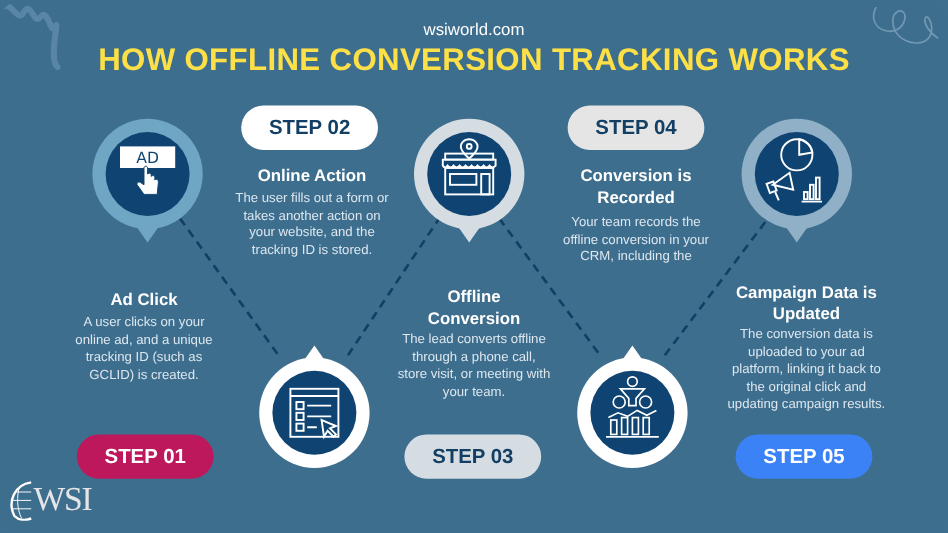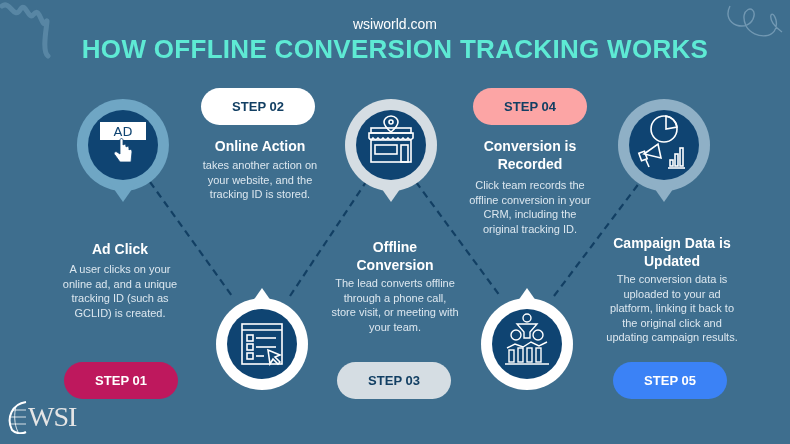--- a/index.html
+++ b/index.html
@@ -1,23 +1,23 @@
 <!DOCTYPE html>
 <html><head>
 <meta charset="utf-8">
 <style>
   * { box-sizing: border-box; margin: 0; padding: 0; }
   body { width: 790px; height: 444px; overflow: hidden; background: #3f6f8f; font-family: "Liberation Sans", sans-serif; }
-  .canvas { position: relative; width: 790px; height: 444px; background: #3e6e8e; overflow: hidden; }
+  .canvas { position: relative; width: 790px; height: 444px; background: #3e6e8e; overflow: hidden; border-radius: 18px; }
   .deco { position: absolute; }
   .site { position: absolute; top: 16px; left: 0; width: 790px; text-align: center; color: #ffffff; font-size: 14px; }
-  .title { position: absolute; top: 34px; left: 0; width: 790px; text-align: center; color: #5eead4; font-size: 26px; font-weight: bold; letter-spacing: 0.3px; }
+  .title { position: absolute; top: 34px; left: 0; width: 790px; text-align: center; color: #fde047; font-size: 26px; font-weight: bold; letter-spacing: 0.3px; }
   .lines { position: absolute; left: 0; top: 0; }
   .pin { position: absolute; }
-  .step-pill { position: absolute; height: 37px; border-radius: 19px; display: flex; align-items: center; justify-content: center; font-weight: bold; font-size: 13px; }
+  .step-pill { position: absolute; height: 37px; border-radius: 19px; display: flex; align-items: center; justify-content: center; font-weight: bold; font-size: 17px; }
   .head { position: absolute; text-align: center; color: #ffffff; font-weight: bold; font-size: 14px; line-height: 18px; }
   .desc { position: absolute; text-align: center; color: #dce7ef; font-size: 11px; line-height: 14.5px; }
   .logo { position: absolute; left: 6px; top: 400px; display: flex; align-items: center; }
   .logo-text { color: #e5e5e5; font-family: "Liberation Serif", serif; font-size: 28px; letter-spacing: -1px; }
 </style>
 </head>
 <body>
 
 <div class="canvas">
 
@@ -114,33 +114,34 @@
       <rect x="56" y="64" width="3" height="6"></rect>
       <rect x="61" y="58" width="3" height="12"></rect>
       <rect x="66" y="52" width="3" height="18"></rect>
       <line x1="54" y1="72" x2="71" y2="72"></line>
     </g>
   </svg>
 
   <div class="step-pill" style="left:64px;top:362px;width:114px;background:#be185d;color:#ffffff;">STEP 01</div>
   <div class="step-pill" style="left:201px;top:88px;width:114px;background:#ffffff;color:#123f63;">STEP 02</div>
   <div class="step-pill" style="left:337px;top:362px;width:114px;background:#d5dde3;color:#123f63;">STEP 03</div>
-  <div class="step-pill" style="left:473px;top:88px;width:114px;background:#fca5a5;color:#123f63;">STEP 04</div>
+  <div class="step-pill" style="left:473px;top:88px;width:114px;background:#e5e5e5;color:#123f63;">STEP 04</div>
   <div class="step-pill" style="left:613px;top:362px;width:114px;background:#3b82f6;color:#ffffff;">STEP 05</div>
 
   <div class="head" style="left:50px;top:240px;width:140px;">Ad Click</div>
   <div class="desc" style="left:45px;top:262px;width:150px;">
     <div>A user clicks on your</div>
     <div>online ad, and a unique</div>
     <div>tracking ID (such as</div>
     <div>GCLID) is created.</div>
   </div>
 
   <div class="head" style="left:180px;top:137px;width:160px;">Online Action</div>
   <div class="desc" style="left:180px;top:158px;width:160px;">
+    <div>The user fills out a form or</div>
     <div>takes another action on</div>
     <div>your website, and the</div>
     <div>tracking ID is stored.</div>
   </div>
 
   <div class="head" style="left:315px;top:238px;width:160px;">
     <div>Offline</div>
     <div>Conversion</div>
   </div>
   <div class="desc" style="left:315px;top:276px;width:160px;">
@@ -148,24 +149,23 @@
     <div>through a phone call,</div>
     <div>store visit, or meeting with</div>
     <div>your team.</div>
   </div>
 
   <div class="head" style="left:450px;top:137px;width:160px;">
     <div>Conversion is</div>
     <div>Recorded</div>
   </div>
   <div class="desc" style="left:450px;top:178px;width:160px;">
-    <div>Click team records the</div>
+    <div>Your team records the</div>
     <div>offline conversion in your</div>
     <div>CRM, including the</div>
-    <div>original tracking ID.</div>
   </div>
 
   <div class="head" style="left:592px;top:234px;width:160px;">
     <div>Campaign Data is</div>
     <div>Updated</div>
   </div>
   <div class="desc" style="left:592px;top:272px;width:160px;">
     <div>The conversion data is</div>
     <div>uploaded to your ad</div>
     <div>platform, linking it back to</div>

